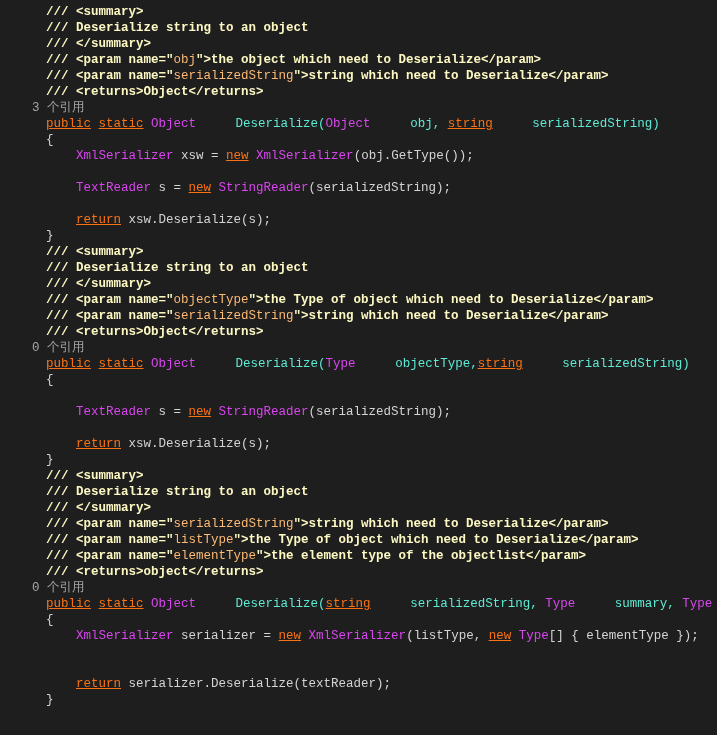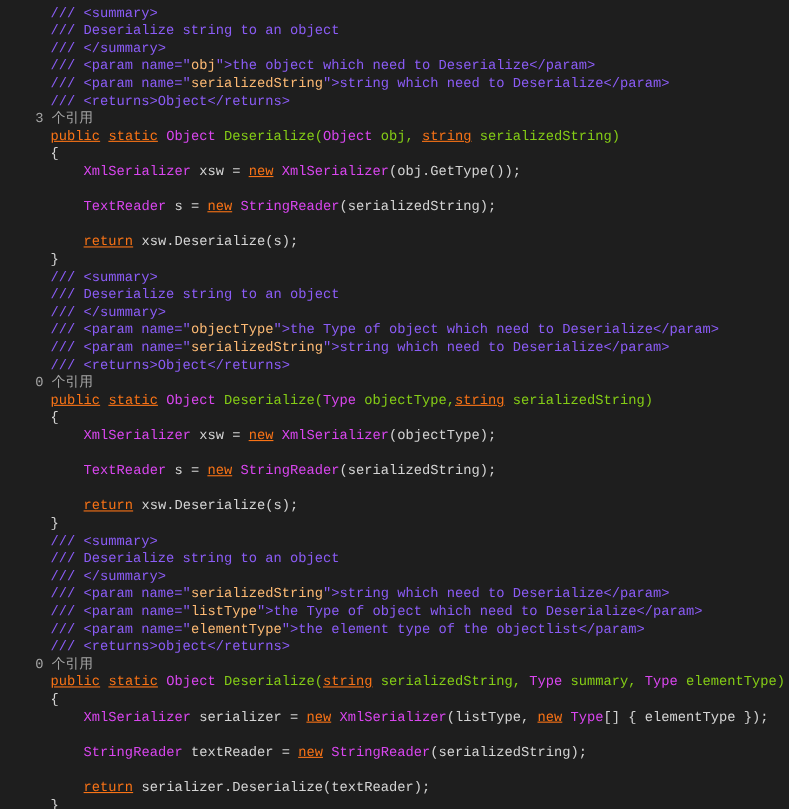--- a/index.html
+++ b/index.html
@@ -13,25 +13,25 @@
     width: 717px;
   }
   .editor {
     background: #1e1e1e;
     padding: 4px 0 4px 0;
   }
   .line {
     white-space: pre;
     padding-left: 46px;
   }
-  .comment { color: #8b5cf6; }
+  .comment { color: #fef9c3; font-weight: bold; }
   .codelens { color: #a6a6a6; }
   .keyword { color: #f97316; text-decoration: underline; }
   .type { color: #d946ef; }
-  .ident { color: #84cc16; }
+  .ident { color: #5eead4; margin-left: 32px; }
   .paramname { color: #fdba74; }
 </style>
 </head>
 <body>
 
 <div class="editor">
 
 <div class="line"><span class="comment">/// &lt;summary&gt;</span></div>
 <div class="line"><span class="comment">/// Deserialize string to an object</span></div>
 <div class="line"><span class="comment">/// &lt;/summary&gt;</span></div>
@@ -50,37 +50,35 @@
 
 <div class="line"><span class="comment">/// &lt;summary&gt;</span></div>
 <div class="line"><span class="comment">/// Deserialize string to an object</span></div>
 <div class="line"><span class="comment">/// &lt;/summary&gt;</span></div>
 <div class="line"><span class="comment">/// &lt;param name="</span><span class="paramname">objectType</span><span class="comment">"&gt;the Type of object which need to Deserialize&lt;/param&gt;</span></div>
 <div class="line"><span class="comment">/// &lt;param name="</span><span class="paramname">serializedString</span><span class="comment">"&gt;string which need to Deserialize&lt;/param&gt;</span></div>
 <div class="line"><span class="comment">/// &lt;returns&gt;Object&lt;/returns&gt;</span></div>
 <div class="line" style="padding-left:32px;"><span class="codelens">0 个引用</span></div>
 <div class="line"><span class="keyword">public</span> <span class="keyword">static</span> <span class="type">Object</span><span class="ident"> Deserialize(</span><span class="type">Type</span><span class="ident"> objectType,</span><span class="keyword">string</span><span class="ident"> serializedString)</span></div>
 <div class="line"><span>{</span></div>
-<div class="line">    <span class="type">XmlSerializer</span><span> xsw = </span><span class="keyword">new</span><span> </span><span class="type">XmlSerializer</span><span>(objectType);</span></div>
 <div class="line"> </div>
 <div class="line">    <span class="type">TextReader</span><span> s = </span><span class="keyword">new</span><span> </span><span class="type">StringReader</span><span>(serializedString);</span></div>
 <div class="line"> </div>
 <div class="line">    <span class="keyword">return</span><span> xsw.Deserialize(s);</span></div>
 <div class="line"><span>}</span></div>
 
 <div class="line"><span class="comment">/// &lt;summary&gt;</span></div>
 <div class="line"><span class="comment">/// Deserialize string to an object</span></div>
 <div class="line"><span class="comment">/// &lt;/summary&gt;</span></div>
 <div class="line"><span class="comment">/// &lt;param name="</span><span class="paramname">serializedString</span><span class="comment">"&gt;string which need to Deserialize&lt;/param&gt;</span></div>
 <div class="line"><span class="comment">/// &lt;param name="</span><span class="paramname">listType</span><span class="comment">"&gt;the Type of object which need to Deserialize&lt;/param&gt;</span></div>
 <div class="line"><span class="comment">/// &lt;param name="</span><span class="paramname">elementType</span><span class="comment">"&gt;the element type of the objectlist&lt;/param&gt;</span></div>
 <div class="line"><span class="comment">/// &lt;returns&gt;object&lt;/returns&gt;</span></div>
 <div class="line" style="padding-left:32px;"><span class="codelens">0 个引用</span></div>
 <div class="line"><span class="keyword">public</span> <span class="keyword">static</span> <span class="type">Object</span><span class="ident"> Deserialize(</span><span class="keyword">string</span><span class="ident"> serializedString, </span><span class="type">Type</span><span class="ident"> summary, </span><span class="type">Type</span><span class="ident"> elementType)</span></div>
 <div class="line"><span>{</span></div>
 <div class="line">    <span class="type">XmlSerializer</span><span> serializer = </span><span class="keyword">new</span><span> </span><span class="type">XmlSerializer</span><span>(listType, </span><span class="keyword">new</span><span> </span><span class="type">Type</span><span>[] { elementType });</span></div>
 <div class="line"> </div>
-<div class="line">    <span class="type">StringReader</span><span> textReader = </span><span class="keyword">new</span><span> </span><span class="type">StringReader</span><span>(serializedString);</span></div>
 <div class="line"> </div>
 <div class="line">    <span class="keyword">return</span><span> serializer.Deserialize(textReader);</span></div>
 <div class="line"><span>}</span></div>
 
 </div>
 
 </body></html>

